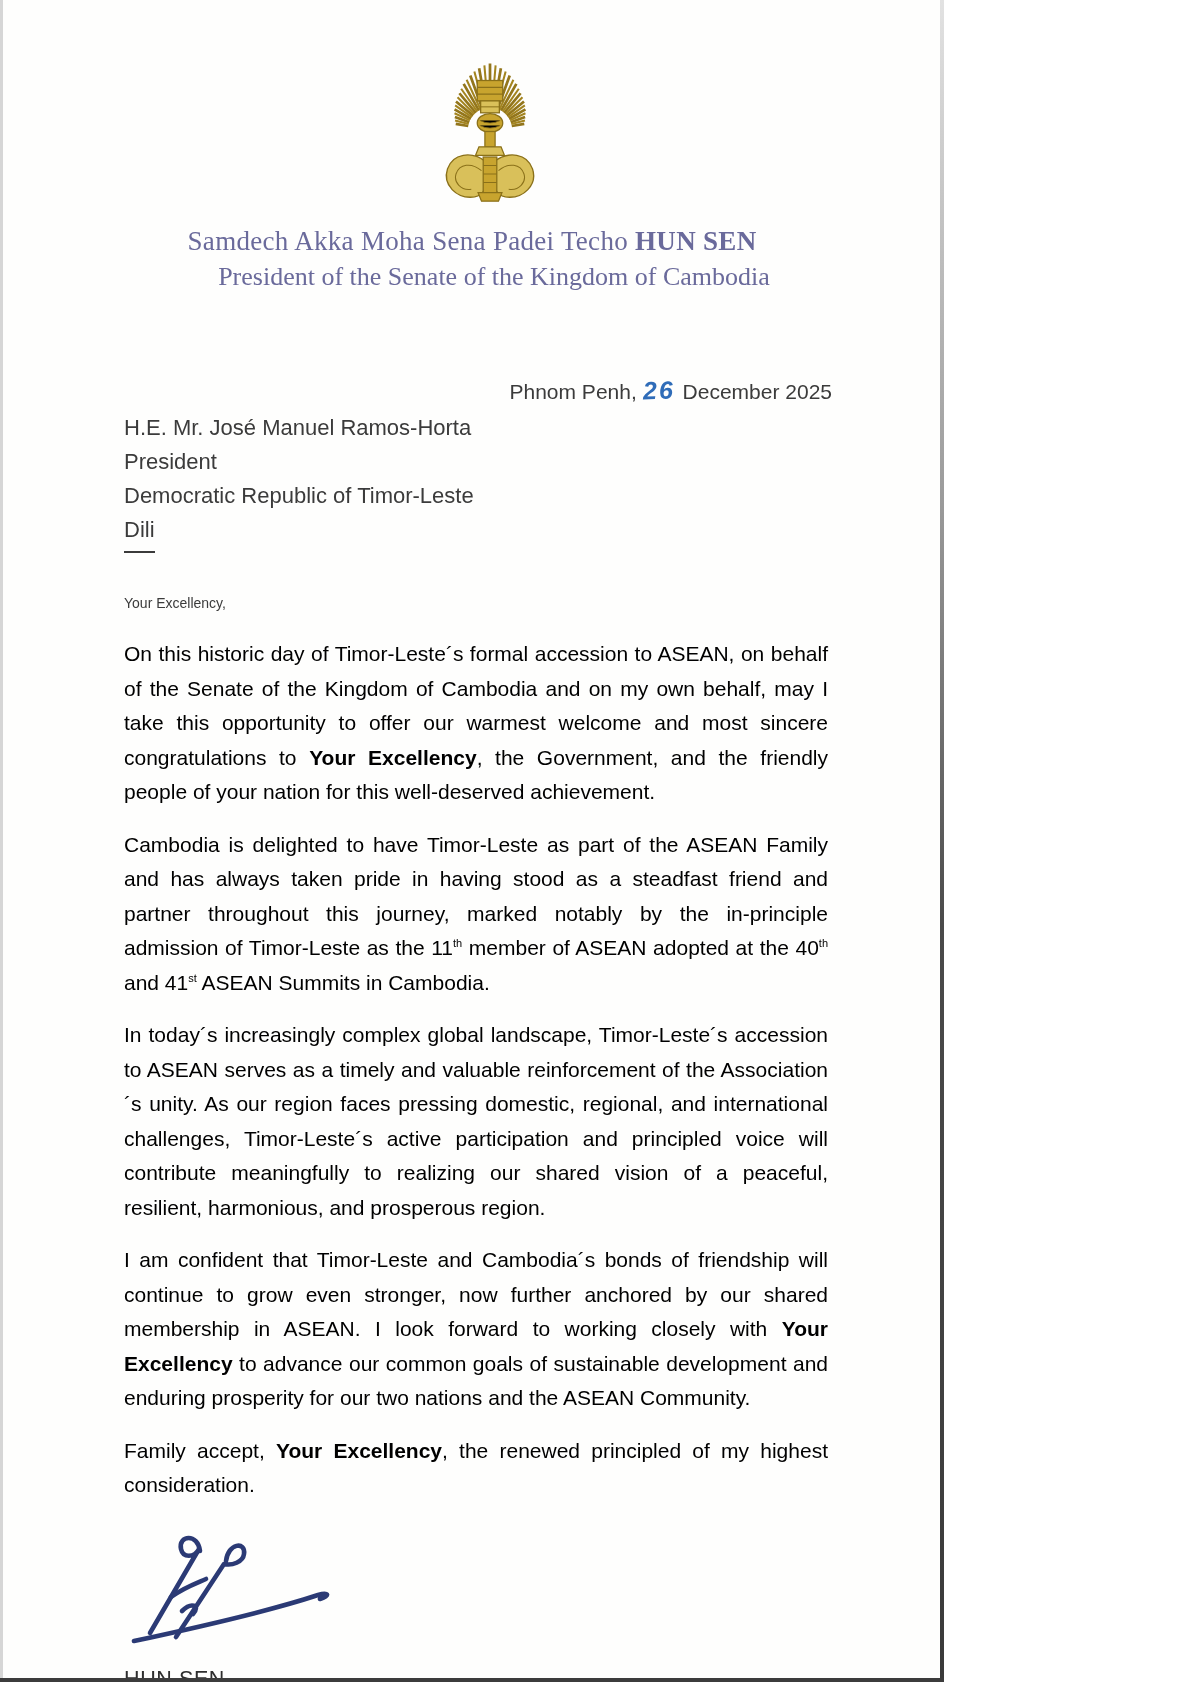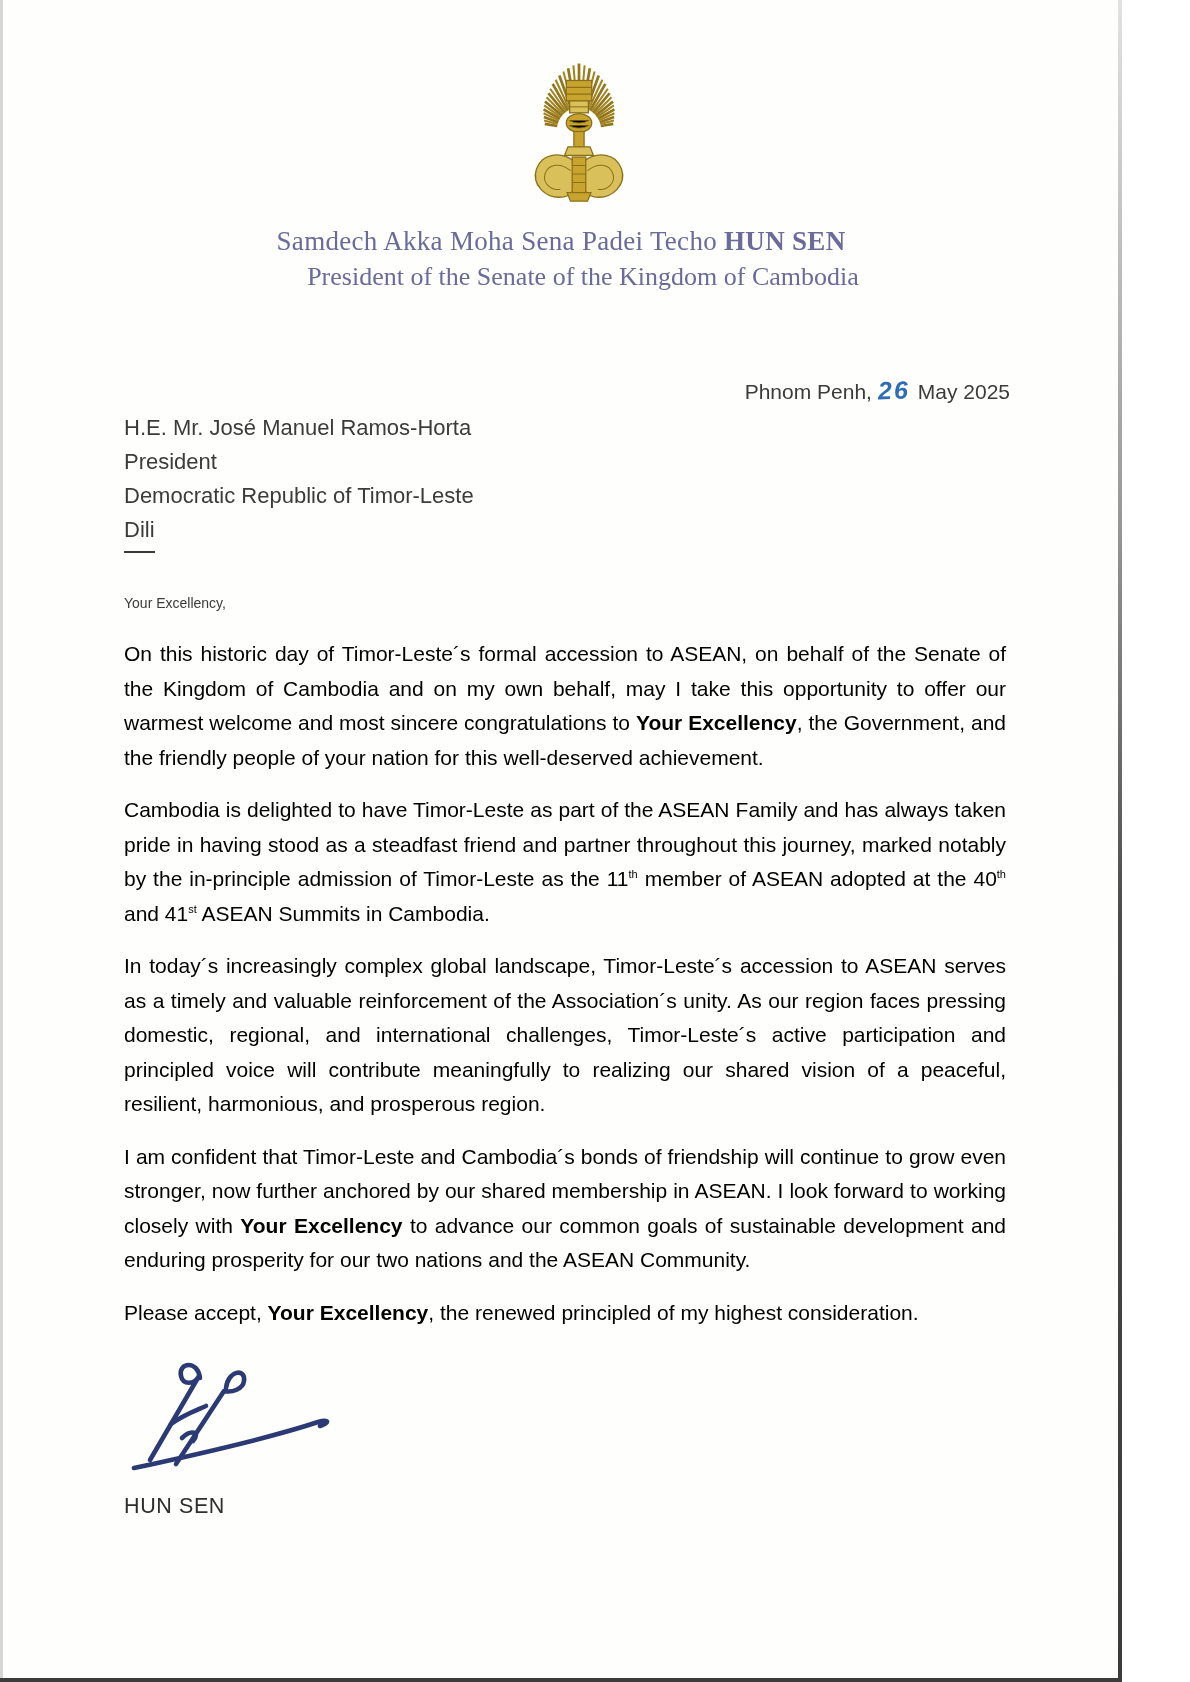--- a/index.html
+++ b/index.html
@@ -1,17 +1,17 @@
 <!DOCTYPE html>
 <html><head>
 <meta charset="utf-8">
 <style>
   html,body { margin:0; padding:0; background:#ffffff; }
   .page {
-    position:relative; width:1122px; height:1682px; background:#fefefd;
+    position:relative; width:944px; height:1682px; background:#fefefd;
     font-family:"Liberation Sans", sans-serif; color:#3b3b3b; overflow:hidden;
     box-sizing:border-box;
   }
   
   .edge-left  { position:absolute; left:0; top:0; width:3px; height:100%; background:#d6d6d6; }
   .edge-right { position:absolute; right:0; top:0; width:4px; height:100%;
                 background:linear-gradient(to bottom,#e2e2e2 0%,#9a9a9a 30%,#4a4a4a 55%,#3a3a3a 100%); }
   .edge-bottom{ position:absolute; left:0; bottom:0; width:100%; height:4px; background:#3c3c3c; }
 
   .header { text-align:center; padding-top:38px; }
@@ -80,37 +80,37 @@
         <path stroke="#8a7019" stroke-width="1.2" d="M52 150 H68 M52 160 H68 M52 170 H68"></path>
         <path d="M46 182 L74 182 L70 192 L50 192 Z" fill="#c8a42e" stroke="#8a7019" stroke-width="1.5"></path>
       </svg>
     </span>
     <div class="header-line header-line1"><span>Samdech Akka Moha Sena Padei Techo </span><span class="hdr-name">HUN SEN</span></div>
     <div class="header-line header-line2">President of the Senate of the Kingdom of Cambodia</div>
   </div>
 
   <div class="content">
 
-    <div class="dateline"><span>Phnom Penh,</span><span class="date-day">26</span><span>May 2025</span></div>
+    <div class="dateline"><span>Phnom Penh,</span><span class="date-day">26</span><span>December 2025</span></div>
 
     <div class="recipient">
       <span class="r-line">H.E. Mr. José Manuel Ramos-Horta</span>
       <span class="r-line">President</span>
       <span class="r-line">Democratic Republic of Timor-Leste</span>
       <span class="r-line"><span class="dili">Dili</span></span>
     </div>
 
     <div class="salutation">Your Excellency,</div>
 
     <div class="body-text">
         <p class="para"><span>On this historic day of Timor-Leste´s formal accession to ASEAN, on behalf of the Senate of the Kingdom of Cambodia and on my own behalf, may I take this opportunity to offer our warmest welcome and most sincere congratulations to </span><span class="bold">Your Excellency</span><span>, the Government, and the friendly people of your nation for this well-deserved achievement.</span></p>
         <p class="para"><span>Cambodia is delighted to have Timor-Leste as part of the ASEAN Family and has always taken pride in having stood as a steadfast friend and partner throughout this journey, marked notably by the in-principle admission of Timor-Leste as the 11</span><sup>th</sup><span> member of ASEAN adopted at the 40</span><sup>th</sup><span> and 41</span><sup>st</sup><span> ASEAN Summits in Cambodia.</span></p>
         <p class="para"><span>In today´s increasingly complex global landscape, Timor-Leste´s accession to ASEAN serves as a timely and valuable reinforcement of the Association´s unity. As our region faces pressing domestic, regional, and international challenges, Timor-Leste´s active participation and principled voice will contribute meaningfully to realizing our shared vision of a peaceful, resilient, harmonious, and prosperous region.</span></p>
         <p class="para"><span>I am confident that Timor-Leste and Cambodia´s bonds of friendship will continue to grow even stronger, now further anchored by our shared membership in ASEAN. I look forward to working closely with </span><span class="bold">Your Excellency</span><span> to advance our common goals of sustainable development and enduring prosperity for our two nations and the ASEAN Community.</span></p>
-        <p class="para"><span>Please accept, </span><span class="bold">Your Excellency</span><span>, the renewed principled of my highest consideration.</span></p>
+        <p class="para"><span>Family accept, </span><span class="bold">Your Excellency</span><span>, the renewed principled of my highest consideration.</span></p>
       </div>
 
     <div class="signature-block">
       <span class="sig-scrawl">
         <svg width="240" height="120" viewBox="0 0 240 120" aria-hidden="true">
           <g stroke="#2b3a75" stroke-width="4.6" fill="none" stroke-linecap="round" stroke-linejoin="round">
             <path d="M86 22 C 84 4, 64 6, 67 20 C 69 29, 80 29, 85 20 L 36 104"></path>
             <path d="M112 32 C 114 14, 132 12, 130 25 C 129 33, 118 37, 110 35 L 62 108"></path>
             <path d="M57 68 C 69 59, 83 54, 92 50"></path>
             <path d="M68 82 C 77 73, 87 76, 79 85"></path>

